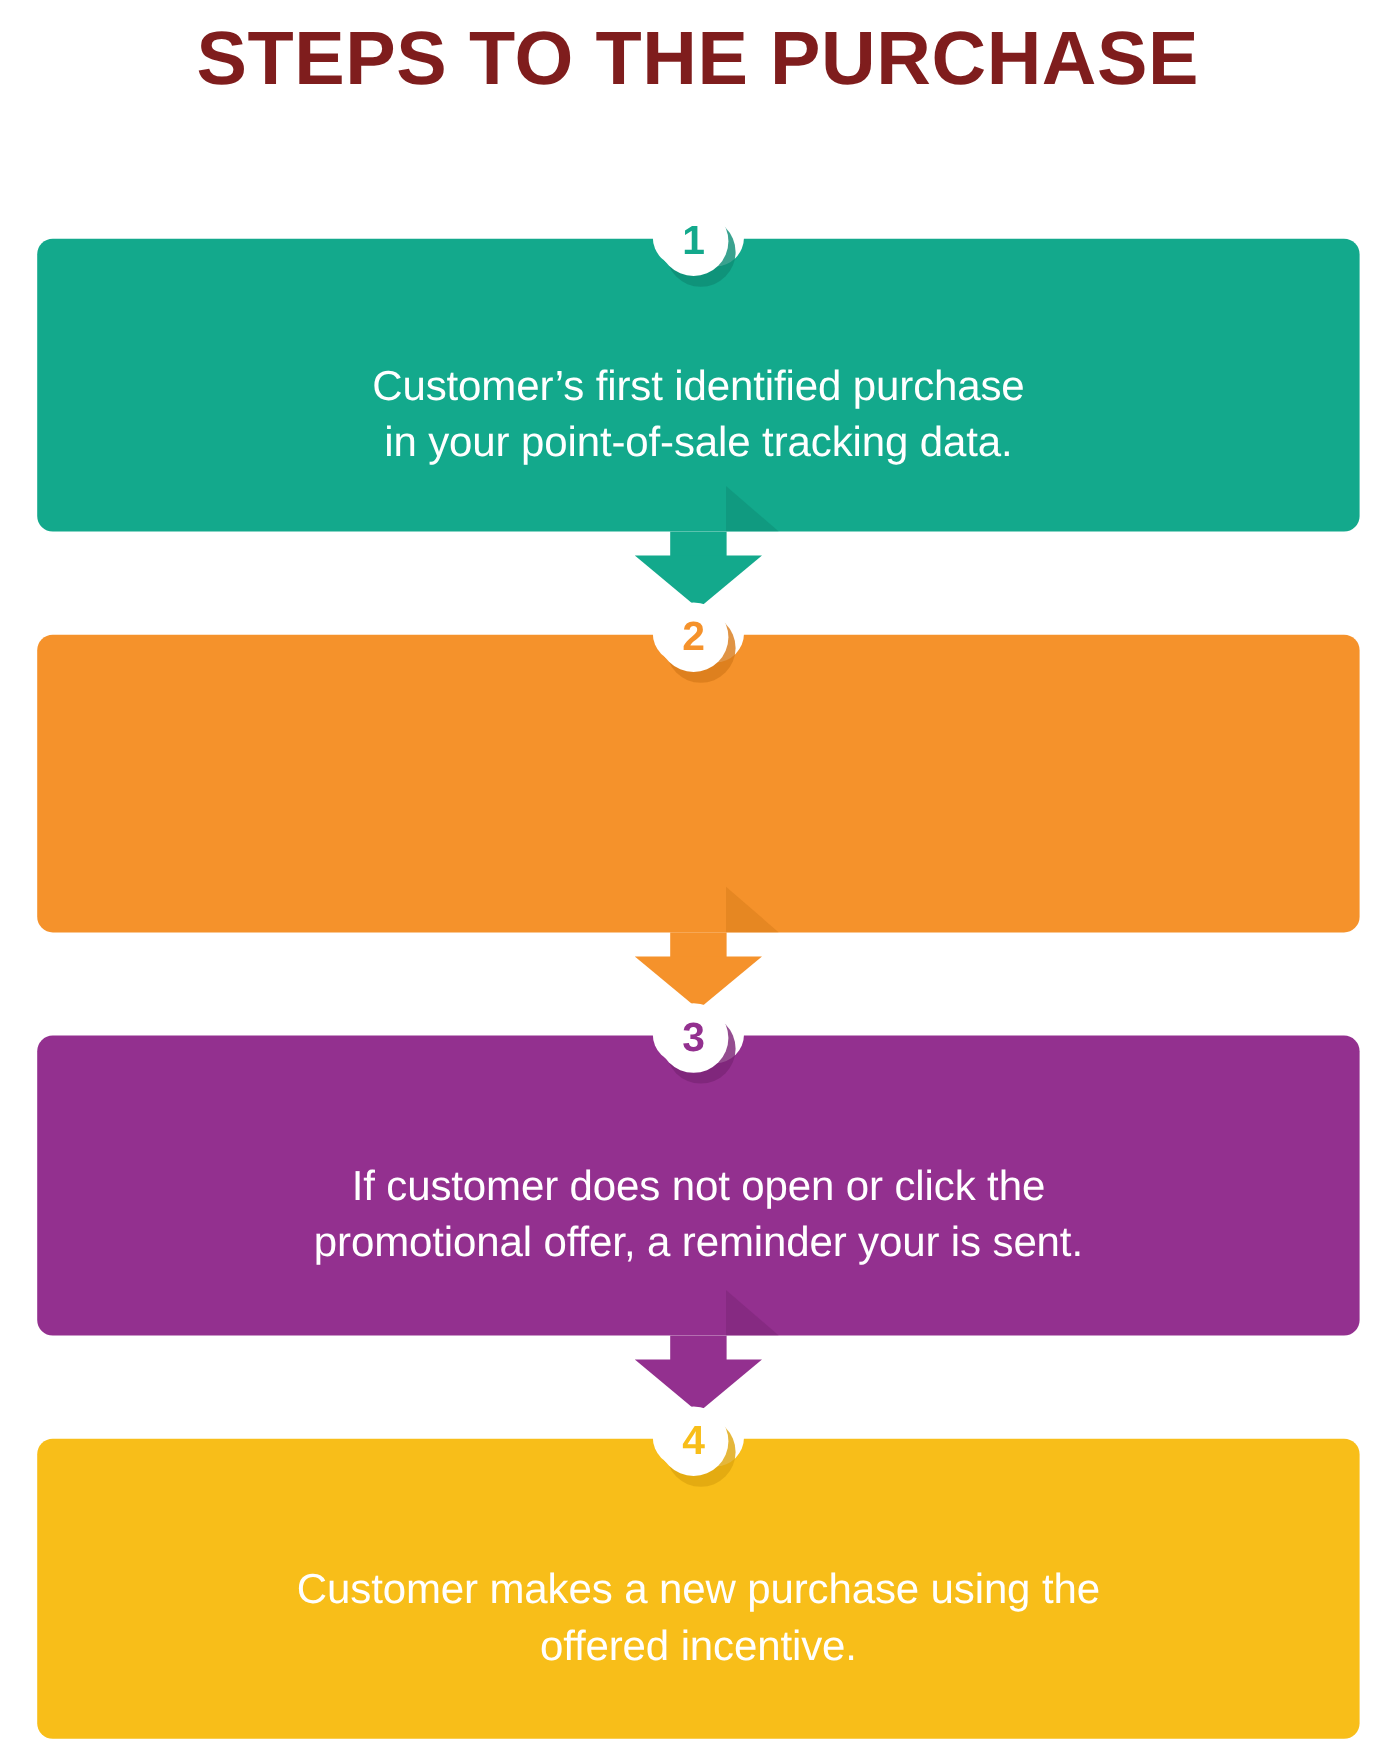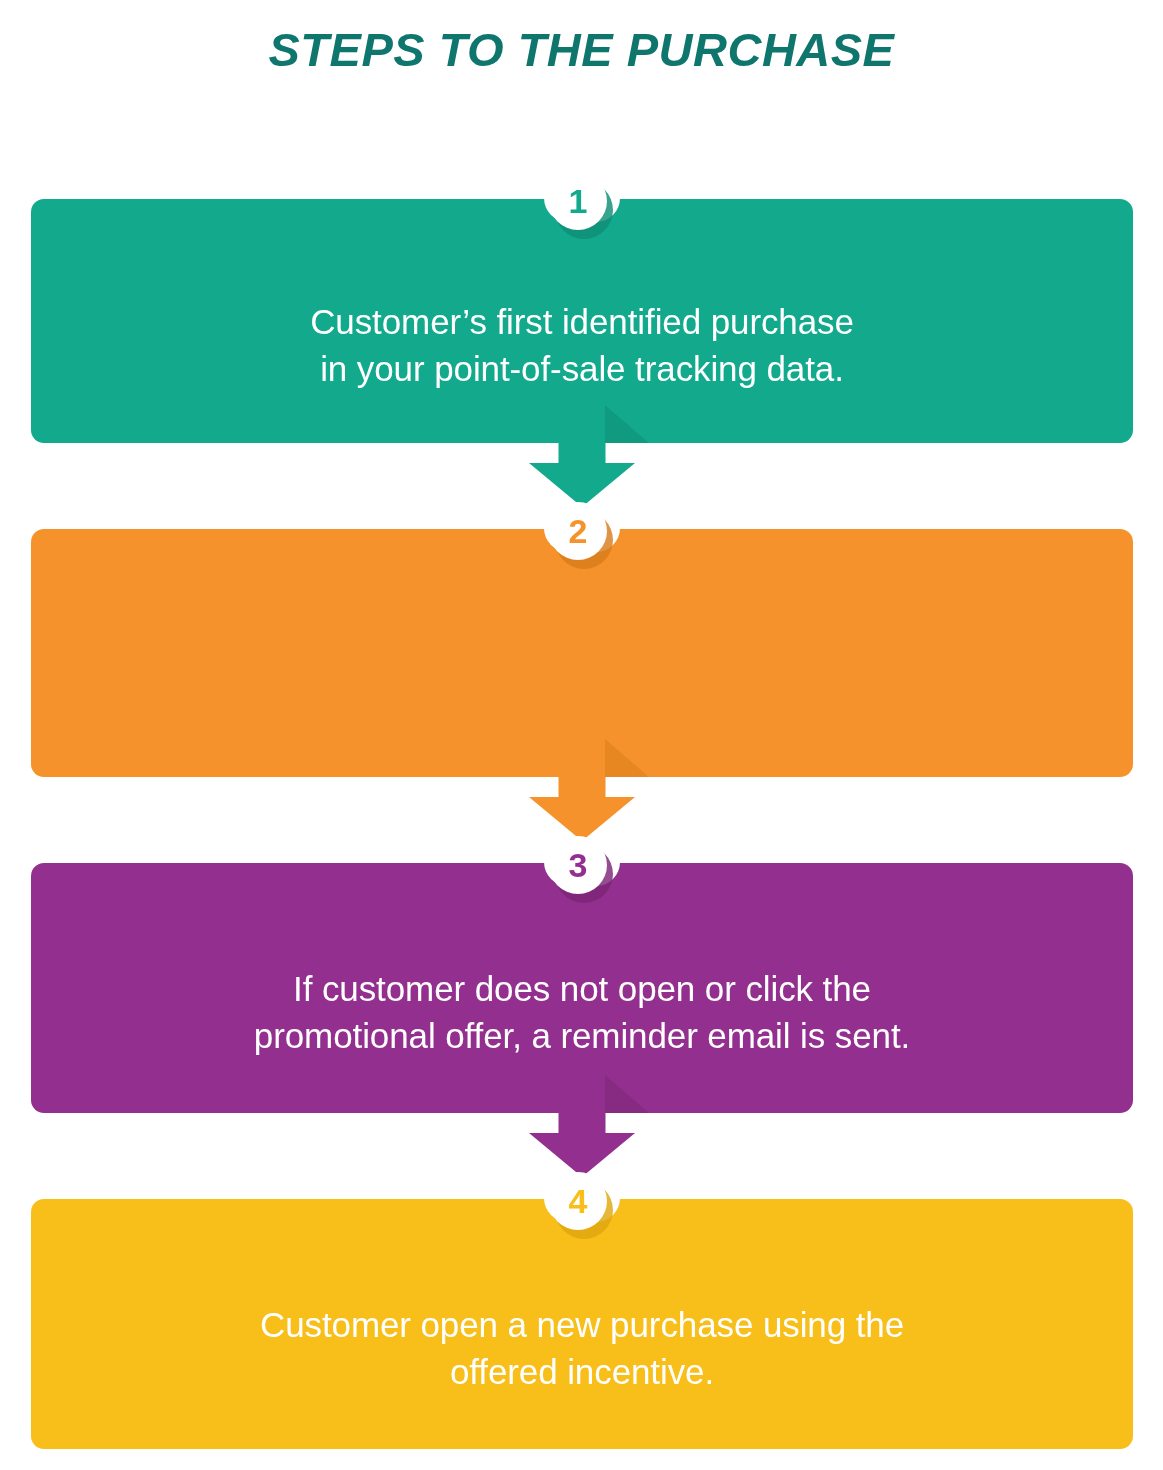--- a/index.html
+++ b/index.html
@@ -25,27 +25,26 @@
     left: 0;
     top: 22px;
     width: 1163px;
     text-align: center;
     padding: 0 90px;
   }
   .title-line {
     display: block;
     font-family: "Liberation Sans", sans-serif;
     font-weight: bold;
-    font-size: 47px;
+    font-size: 63px;
     line-height: 55px;
     letter-spacing: 0.5px;
-    color: #0f766e;
+    color: #7f1d1d;
     text-transform: uppercase;
     white-space: nowrap;
-    font-style: italic;
   }
 
   
   .steps {
     position: absolute;
     left: 31px;
     top: 199px;
     width: 1102px;
   }
 
@@ -220,41 +219,41 @@
       </div>
       <div class="arrow">
         <div class="arrow-shaft" style="background: rgb(245, 146, 43);"></div>
         <div class="arrow-head" style="border-top-color: rgb(245, 146, 43);"></div>
       </div>
       <div class="gap-after"></div>
       <div class="step">
         <div class="step-panel" style="background: rgb(147, 48, 143); min-height: 250px;">
           <div class="badge-notch"></div>
           <div class="step-text">If customer does not open or click the
-promotional offer, a reminder email is sent.</div>
+promotional offer, a reminder your is sent.</div>
           <div class="fold"><svg width="44" height="38" viewBox="0 0 44 38">
               <polygon points="0,0 44,38 0,38" fill="#7C2678" opacity="0.55"></polygon>
             </svg></div>
           <div class="badge-wrap">
             <div class="badge-shadow" style="background: rgb(124, 38, 120);"></div>
             <div class="badge">
               <span class="badge-num" style="color: rgb(147, 48, 143);">3</span>
             </div>
           </div>
         </div>
       </div>
       <div class="arrow">
         <div class="arrow-shaft" style="background: rgb(147, 48, 143);"></div>
         <div class="arrow-head" style="border-top-color: rgb(147, 48, 143);"></div>
       </div>
       <div class="gap-after"></div>
       <div class="step">
         <div class="step-panel" style="background: rgb(248, 190, 25); min-height: 250px;">
           <div class="badge-notch"></div>
-          <div class="step-text">Customer open a new purchase using the
+          <div class="step-text">Customer makes a new purchase using the
 offered incentive.</div>
           <div class="badge-wrap">
             <div class="badge-shadow" style="background: rgb(223, 167, 16);"></div>
             <div class="badge">
               <span class="badge-num" style="color: rgb(248, 190, 25);">4</span>
             </div>
           </div>
         </div>
       </div>
     </div>

